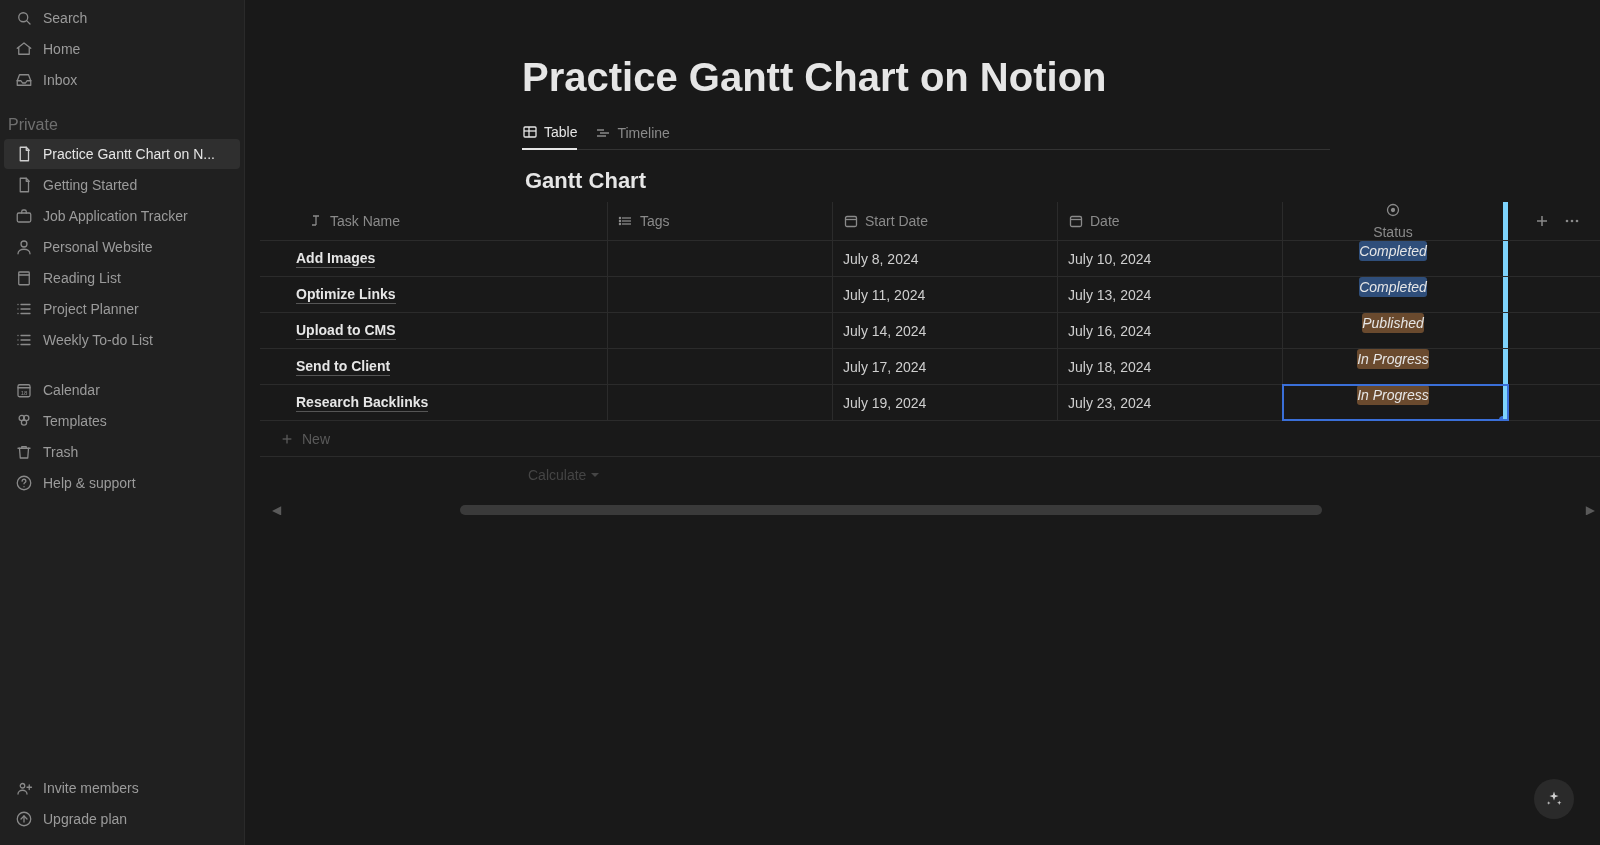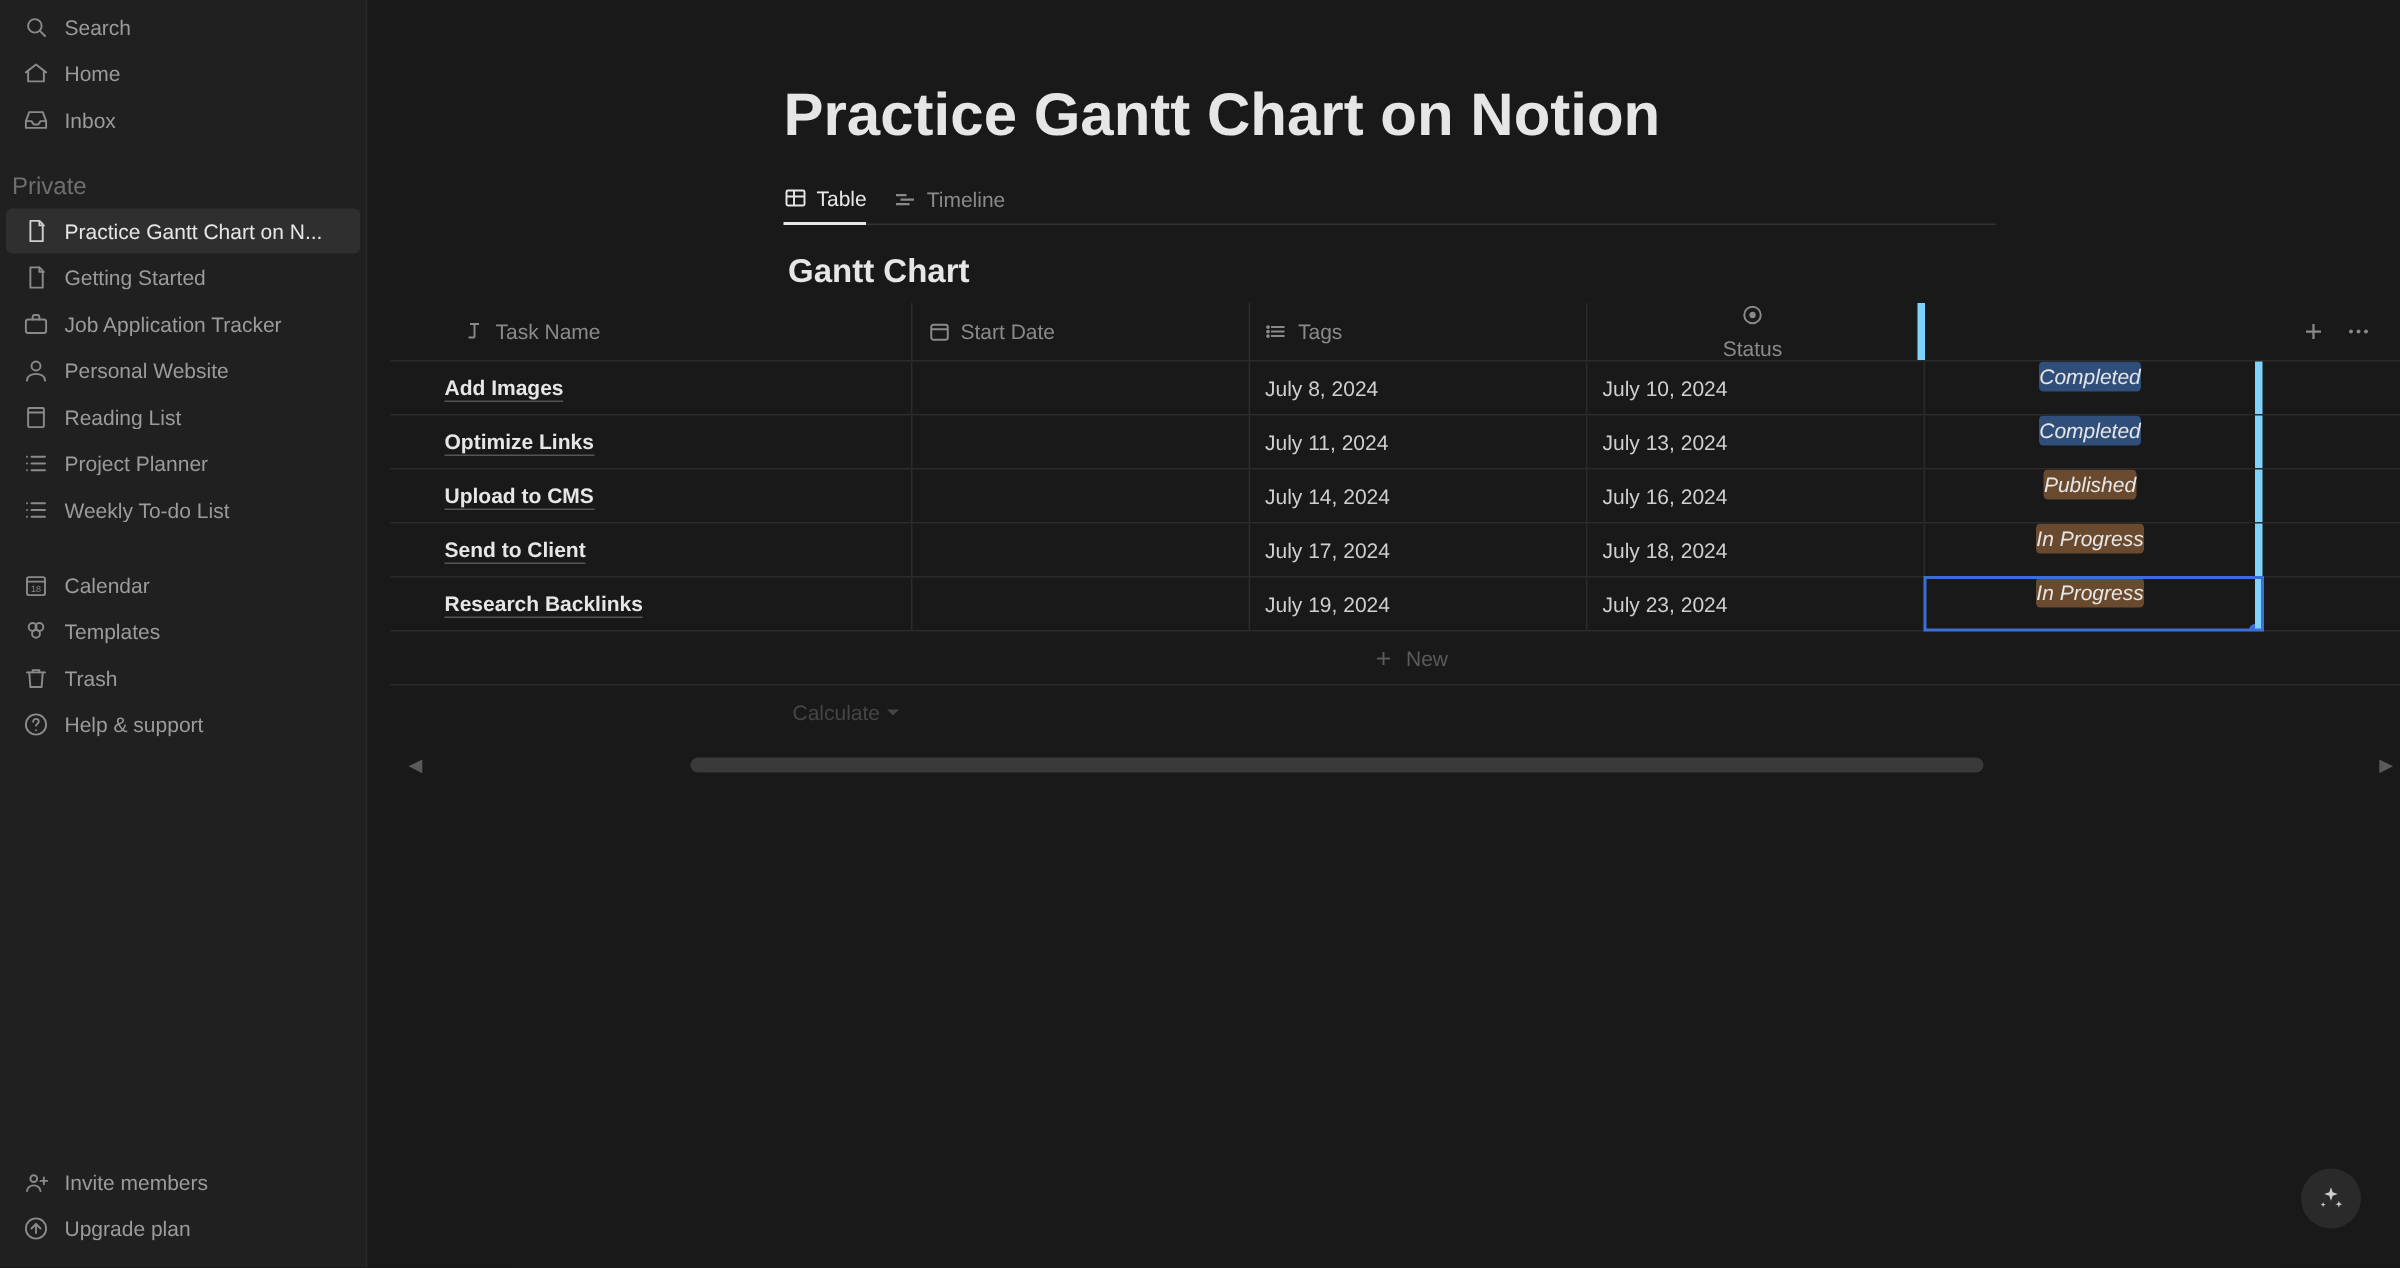--- a/index.html
+++ b/index.html
@@ -157,21 +157,20 @@
   }
   .row.newrow {
     color:#5a5a5a;
     padding-left: 20px;
     display:flex;
     align-items:center;
     gap:8px;
     border-bottom: 1px solid #2b2b2b;
     height:36px;
     cursor:pointer;
-    justify-content:center;
   }
   .calc-row {
     height: 36px;
     display:flex;
     align-items:center;
     color:#454545;
     padding-left: 268px;
     gap:4px;
     font-size:14px;
   }
@@ -424,42 +423,51 @@
 
         <div class="row header">
           <div class="cell name">
             <span class="hicon">
                 <svg width="16" height="16" viewBox="0 0 16 16" fill="none" stroke="currentColor" stroke-width="1.3">
                   <path d="M5 3h6M8 3v9M4 12h4"></path>
                 </svg>
               </span>
             <span>Task Name</span>
           </div>
-          <div class="cell start">
-            <span class="hicon">
-                <svg width="16" height="16" viewBox="0 0 16 16" fill="none" stroke="currentColor" stroke-width="1.3">
-                  <rect x="2.5" y="3.5" width="11" height="10" rx="1.5"></rect>
-                  <line x1="2.5" y1="6.5" x2="13.5" y2="6.5"></line>
-                </svg>
-              </span>
-            <span>Start Date</span>
-          </div>
           <div class="cell tags">
             <span class="hicon">
                 <svg width="16" height="16" viewBox="0 0 16 16" fill="none" stroke="currentColor" stroke-width="1.3">
                   <line x1="4" y1="5" x2="13" y2="5"></line>
                   <line x1="4" y1="8" x2="13" y2="8"></line>
                   <line x1="4" y1="11" x2="13" y2="11"></line>
                   <circle cx="2" cy="5" r="0.6" fill="currentColor"></circle>
                   <circle cx="2" cy="8" r="0.6" fill="currentColor"></circle>
                   <circle cx="2" cy="11" r="0.6" fill="currentColor"></circle>
                 </svg>
               </span>
             <span>Tags</span>
           </div>
+          <div class="cell start">
+            <span class="hicon">
+                <svg width="16" height="16" viewBox="0 0 16 16" fill="none" stroke="currentColor" stroke-width="1.3">
+                  <rect x="2.5" y="3.5" width="11" height="10" rx="1.5"></rect>
+                  <line x1="2.5" y1="6.5" x2="13.5" y2="6.5"></line>
+                </svg>
+              </span>
+            <span>Start Date</span>
+          </div>
+          <div class="cell date">
+            <span class="hicon">
+                <svg width="16" height="16" viewBox="0 0 16 16" fill="none" stroke="currentColor" stroke-width="1.3">
+                  <rect x="2.5" y="3.5" width="11" height="10" rx="1.5"></rect>
+                  <line x1="2.5" y1="6.5" x2="13.5" y2="6.5"></line>
+                </svg>
+              </span>
+            <span>Date</span>
+          </div>
           <div class="cell status">
             <span class="hicon">
                 <svg width="16" height="16" viewBox="0 0 16 16" fill="none" stroke="currentColor" stroke-width="1.3">
                   <circle cx="8" cy="8" r="5.5"></circle>
                   <circle cx="8" cy="8" r="1.5" fill="currentColor"></circle>
                 </svg>
               </span>
             <span>Status</span>
           </div>
           <div class="cell tail">

